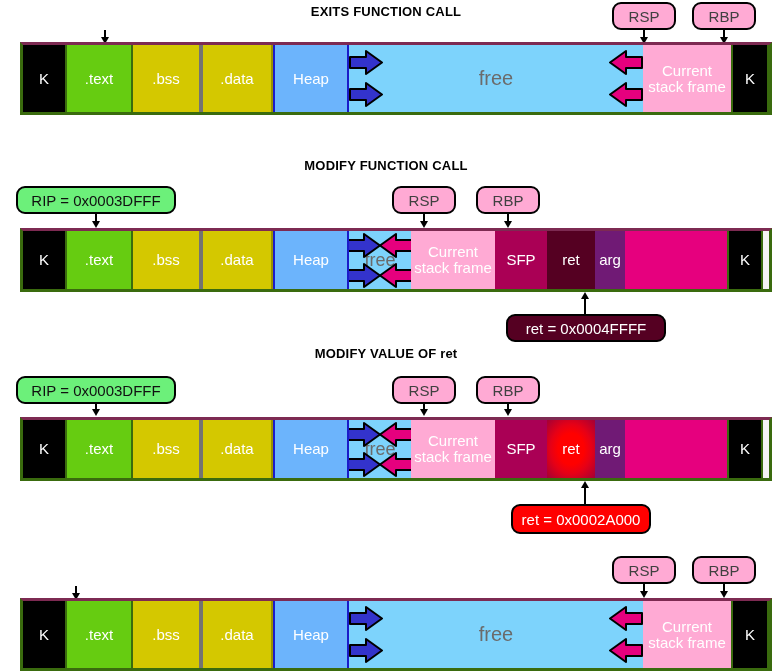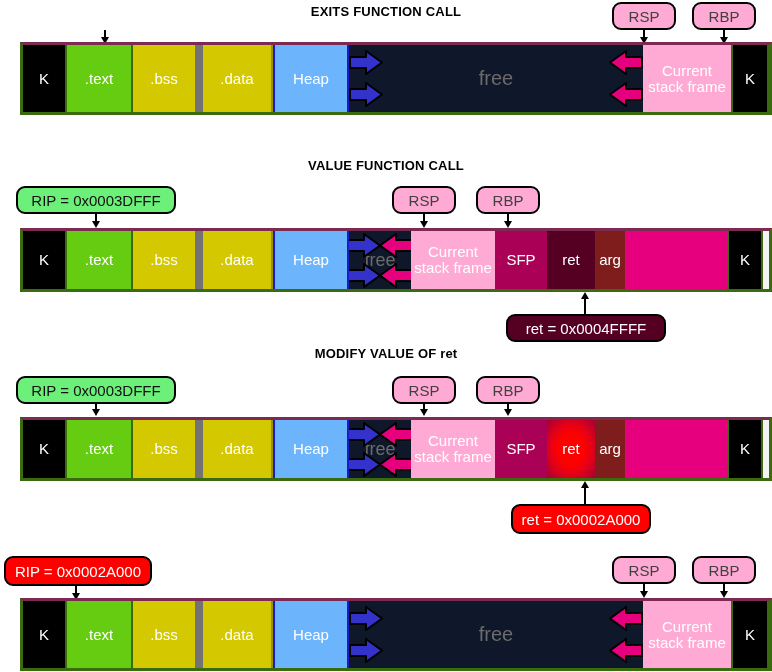--- a/index.html
+++ b/index.html
@@ -41,30 +41,30 @@
     justify-content: center;
     color: #ffffff;
     font-size: 15px;
     line-height: 1.05;
     text-align: center;
     flex: none;
     overflow: hidden;
   }
   .seg.kernel   { background:#000000; border-right:0; }
   .seg.text     { background:#66cc11; border:2px solid #3a6b0e; border-top:0; border-bottom:0; }
-  .seg.bss      { background:#d4c800; border-right:8px solid #737373; }
+  .seg.bss      { background:#d4c800; border-right:4px solid #737373; }
   .seg.data     { background:#d4c800; border-right:2px solid #9a9100; }
   .seg.heap     { background:#6cb4fc; border:2px solid #1b1bc9; border-top:0; border-bottom:0; }
-  .seg.free     { background:#0f172a; color:#6b6b6b; font-size:20px;text-align:right; }
+  .seg.free     { background:#7dd3fc; color:#6b6b6b; font-size:20px;text-align:right; }
   .seg.free.small { font-size:18px; }
   .seg.csframe  { background:#ffaad4; color:#ffffff; font-size:15px; }
   .seg.sfp      { background:#aa0055; color:#ffffff; }
   .seg.ret      { background:#550022; color:#ffffff; }
   .seg.ret.hot  { background: radial-gradient(ellipse at 50% 50%, #ff0000 0%, #ff0000 38%, #e60016 60%, #a30036 100%); }
-  .seg.arg      { background:#7f1d1d; color:#ffffff; }
+  .seg.arg      { background:#701a75; color:#ffffff; }
   .seg.stackfill{ background:#e6007e; }
   .seg.kernel-r { background:#000000; border:2px solid #3a6b0e; border-top:0; border-bottom:0; }
 
   
   .chev {
     position: absolute;
     width: 34px; height: 25px;
   }
   .chev svg { display:block; width:34px; height:25px; }
 
@@ -145,21 +145,21 @@
       <span class="chev" style="right:0px; top:37px;">
         <svg viewBox="0 0 34 25">
             <polygon points="33,7 17,7 17,1 1,12.5 17,24 17,18 33,18" fill="#e6007e" stroke="#000" stroke-width="2" stroke-linejoin="round"></polygon>
           </svg>
       </span>
     </div>
     <div class="seg csframe" style="width:88px;">Current stack frame</div>
     <div class="seg kernel-r" style="width:38px;">K</div>
   </div>
 
-  <div class="section-title" style="left:274px; top:158px; width:224px;">VALUE FUNCTION CALL</div>
+  <div class="section-title" style="left:274px; top:158px; width:224px;">MODIFY FUNCTION CALL</div>
 
   <div class="pbox green" style="left:16px; top:186px; width:160px; height:28px;">RIP = 0x0003DFFF</div>
   <div class="conn" style="left:89px; top:214px;">
     <svg width="14" height="14" viewBox="0 0 14 14">
         <line x1="7" y1="0" x2="7" y2="9" stroke="#000" stroke-width="2"></line>
         <polygon points="7,14 3,7 11,7" fill="#000"></polygon>
       </svg>
   </div>
 
   <div class="pbox pink" style="left:392px; top:186px; width:64px; height:28px;">RSP</div>
@@ -288,21 +288,20 @@
 
   <div class="conn" style="left:578px; top:481px;">
     <svg width="14" height="26" viewBox="0 0 14 26">
         <line x1="7" y1="26" x2="7" y2="5" stroke="#000" stroke-width="2"></line>
         <polygon points="7,0 3,7 11,7" fill="#000"></polygon>
       </svg>
   </div>
   <div class="pbox red" style="left:511px; top:504px; width:140px; height:30px;">ret = 0x0002A000</div>
 
 
-  <div class="pbox red" style="left:4px; top:556px; width:148px; height:30px;">RIP = 0x0002A000</div>
   <div class="conn" style="left:69px; top:586px;">
     <svg width="14" height="14" viewBox="0 0 14 14">
         <line x1="7" y1="0" x2="7" y2="9" stroke="#000" stroke-width="2"></line>
         <polygon points="7,14 3,7 11,7" fill="#000"></polygon>
       </svg>
   </div>
 
   <div class="pbox pink" style="left:612px; top:556px; width:64px; height:28px;">RSP</div>
   <div class="conn" style="left:637px; top:584px;">
     <svg width="14" height="14" viewBox="0 0 14 14">

